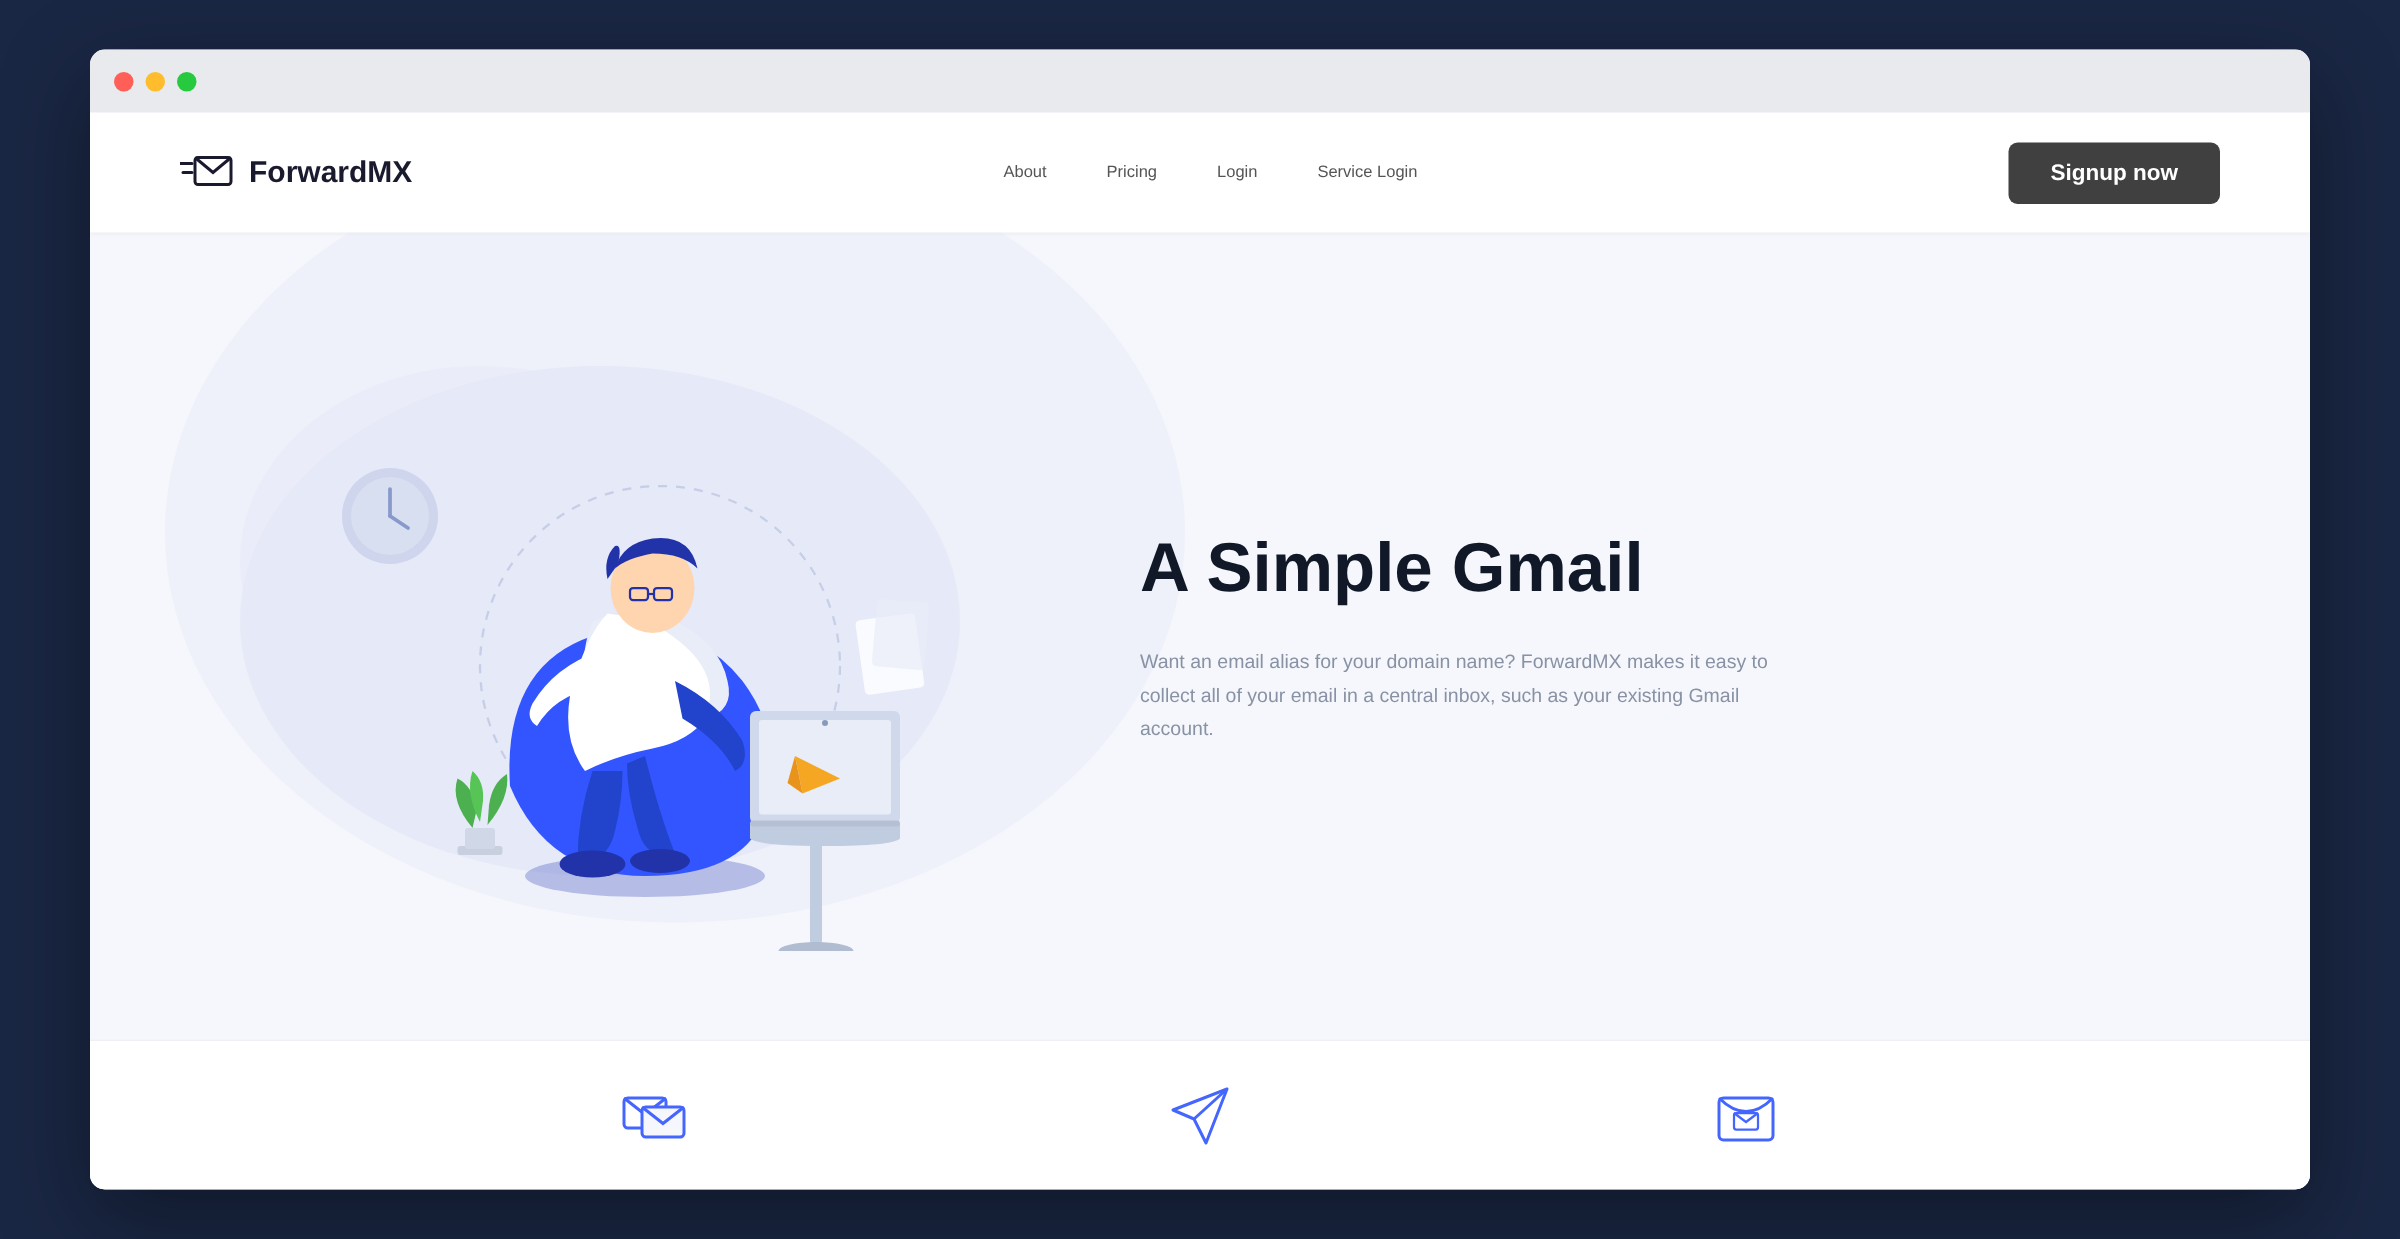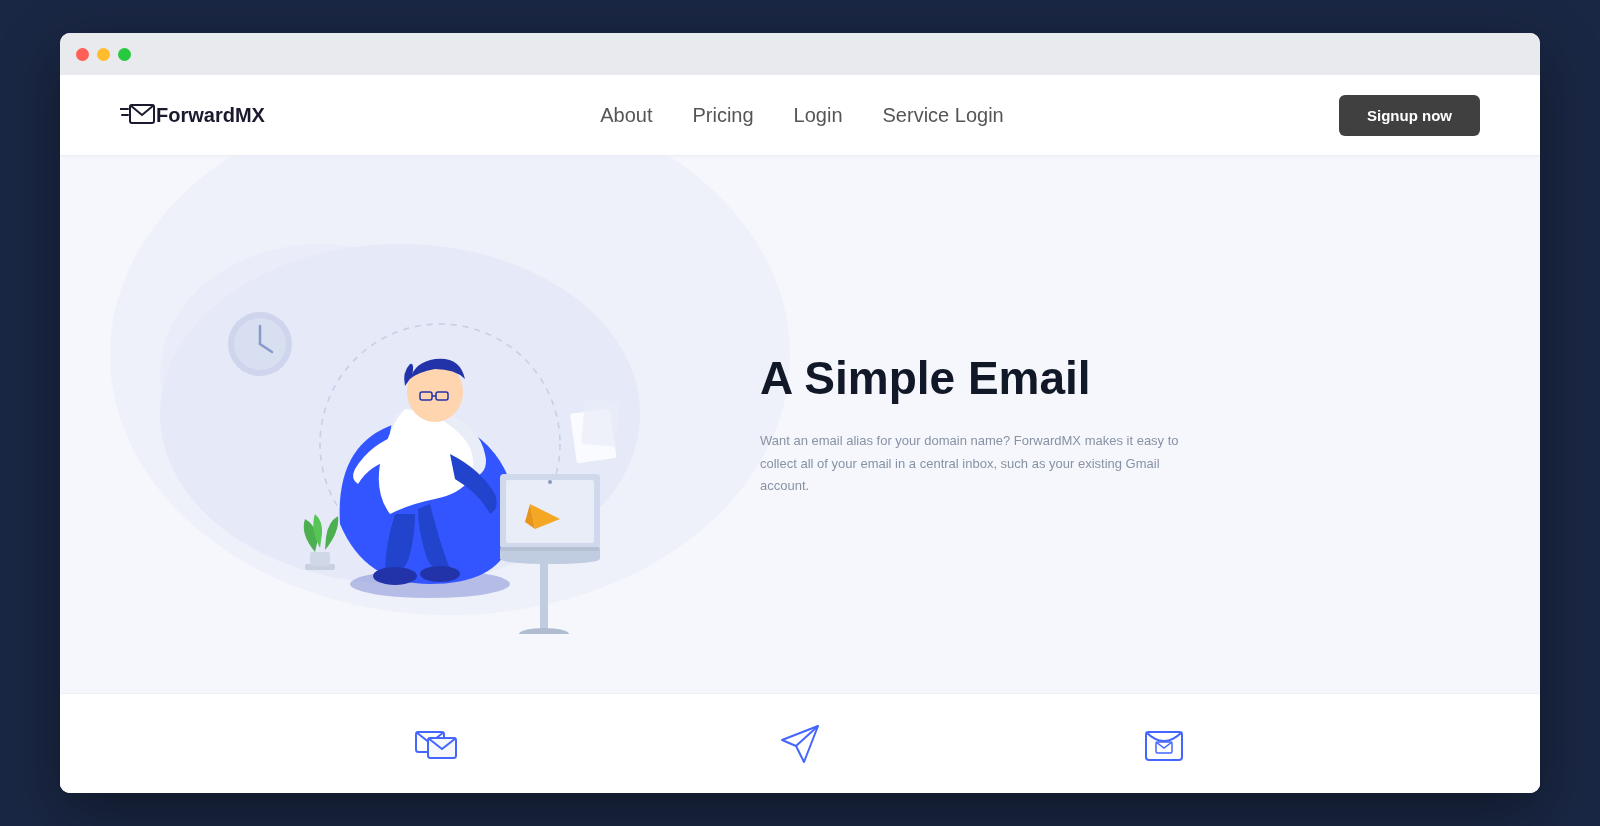--- a/index.html
+++ b/index.html
@@ -59,20 +59,21 @@
       justify-content: space-between;
       padding: 0 60px;
       height: 80px;
       flex-shrink: 0;
       box-shadow: 0 1px 3px rgba(0,0,0,0.05);
     }
 
     .logo {
       display: flex;
       align-items: center;
+      gap: 10px;
       font-size: 20px;
       font-weight: 600;
       color: #1a1a2e;
     }
 
     .logo-icon {
       display: flex;
       align-items: center;
     }
 
@@ -82,21 +83,21 @@
     }
 
     .nav-links {
       display: flex;
       align-items: center;
       gap: 40px;
     }
 
     .nav-link {
       color: #555;
-      font-size: 20px;
+      font-size: 11px;
       text-decoration: none;
       cursor: pointer;
     }
 
     .btn-signup {
       background: #404040;
       color: #fff;
       border: none;
       border-radius: 6px;
       padding: 12px 28px;
@@ -289,21 +290,21 @@
           <path d="M390 290 L420 305 L395 315 Z" fill="#f5a623"></path>
           <path d="M390 290 L395 315 L385 308 Z" fill="#e8941a"></path>
 
           <rect x="430" y="200" width="40" height="50" rx="3" fill="white" opacity="0.8" transform="rotate(-8 430 200)"></rect>
           <rect x="445" y="185" width="35" height="45" rx="3" fill="#e8edf8" opacity="0.7" transform="rotate(5 445 185)"></rect>
         </svg>
       </div>
 
       <div class="hero-text">
         <h1 class="hero-title">
-          <span>A Simple Email</span><br>
+          <span>A Simple Gmail</span><br>
         </h1>
         <p class="hero-subtitle">Want an email alias for your domain name? ForwardMX makes it easy to collect all of your email in a central inbox, such as your existing Gmail account.</p>
       </div>
     </div>
 
     <div class="bottom-icons">
 
       <div class="bottom-icon">
         <svg viewBox="0 0 44 44" fill="none" xmlns="http://www.w3.org/2000/svg">
           <rect x="2" y="10" width="28" height="20" rx="2.5" stroke="#4466ff" stroke-width="2" fill="none"></rect>

